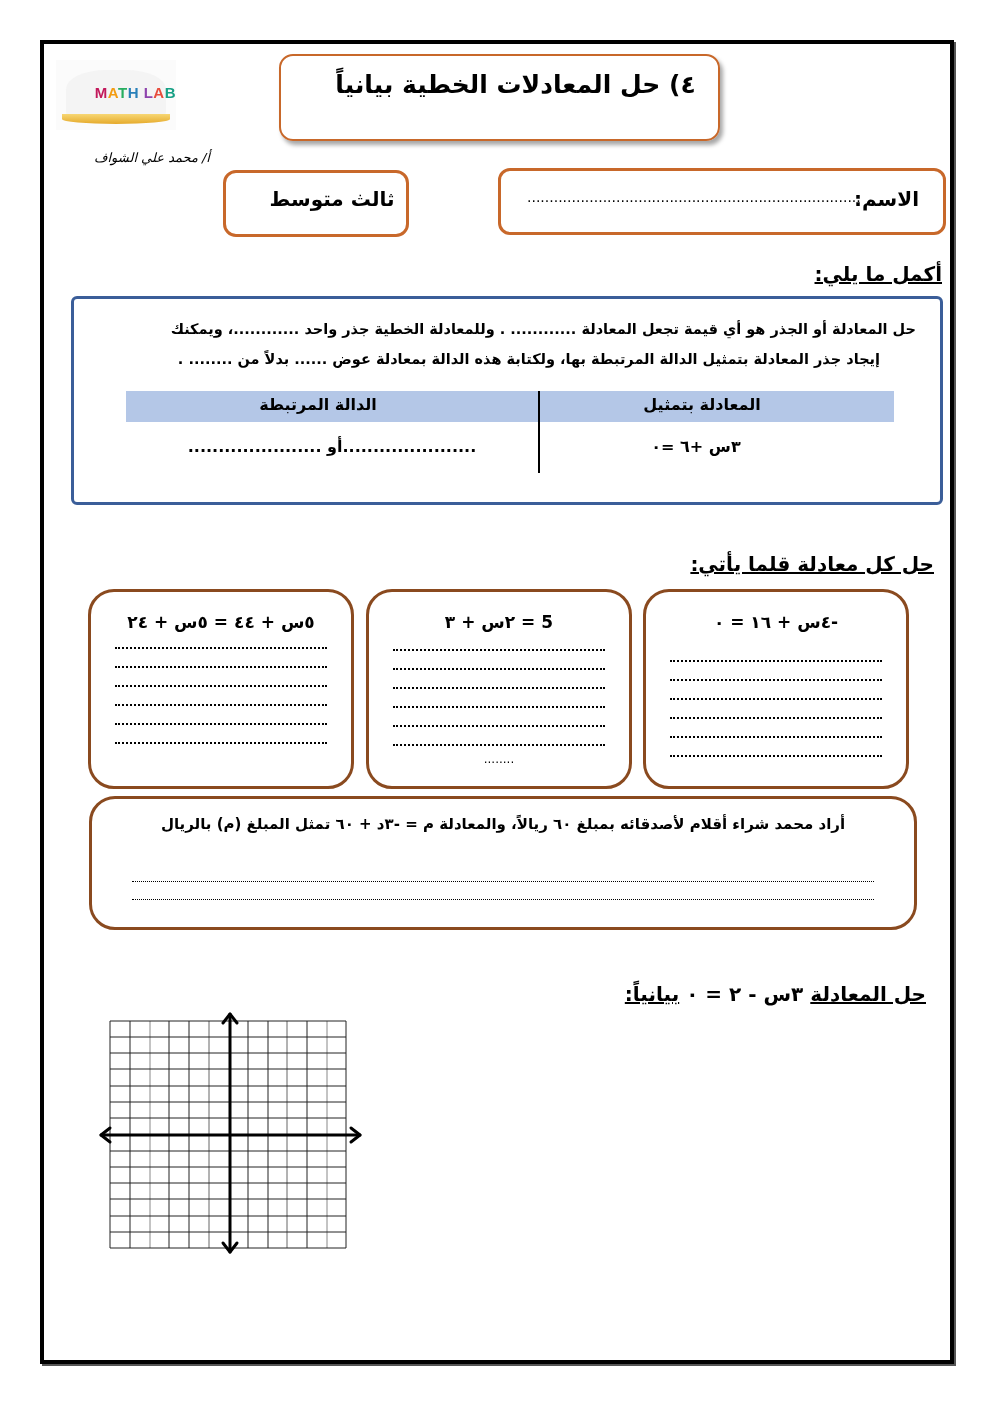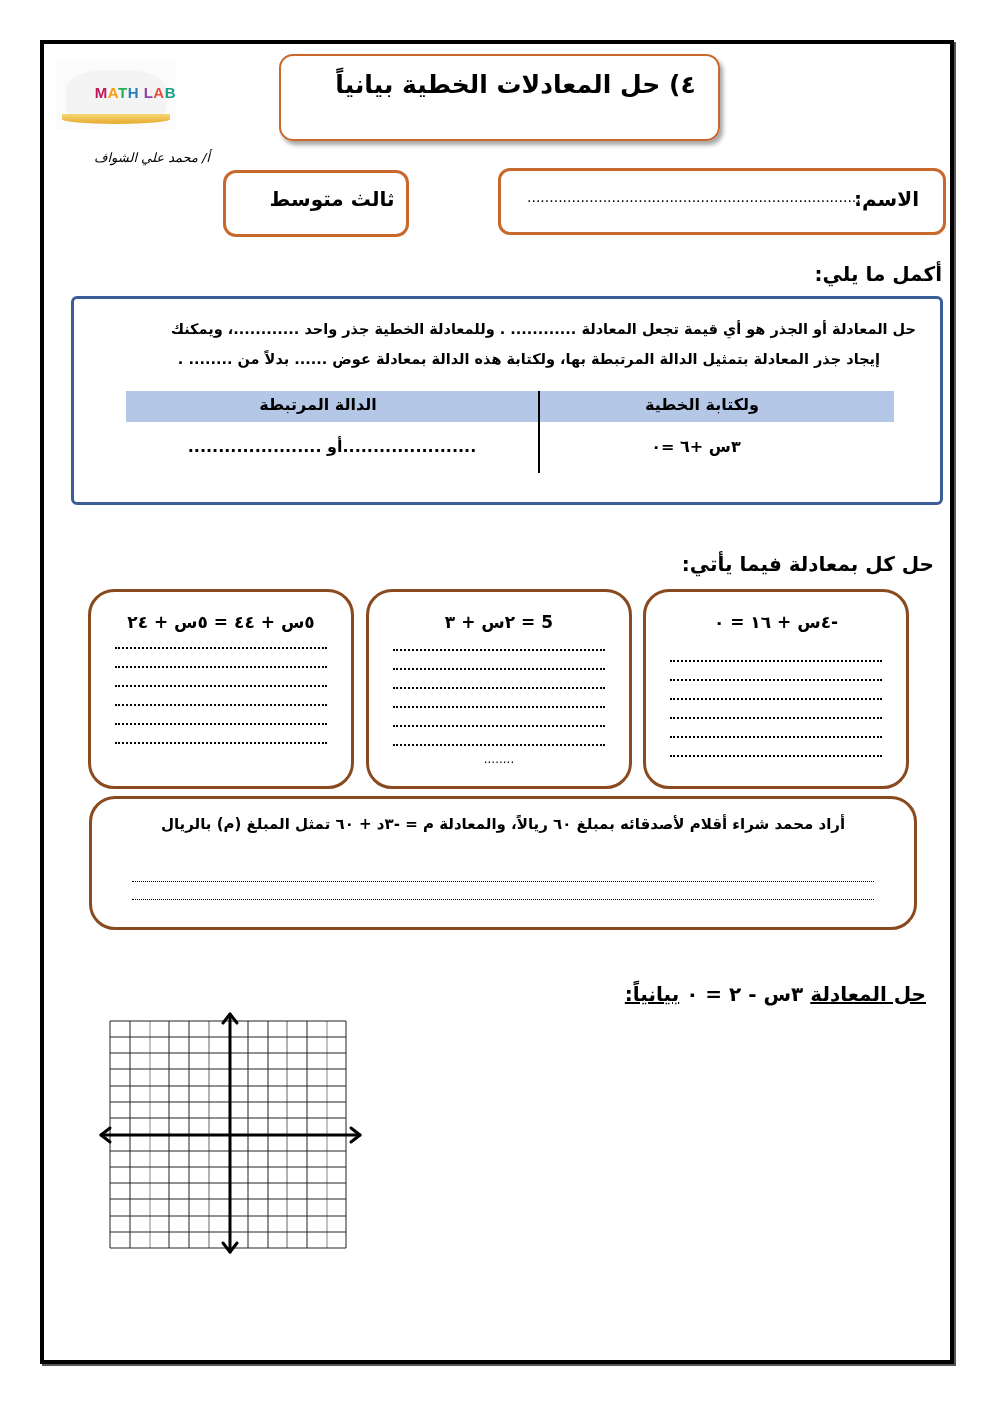--- a/index.html
+++ b/index.html
@@ -22,21 +22,21 @@
   .title-text { position: absolute; left: 0; right: 0; top: 14px; text-align: center; font: bold 25px "DejaVu Sans", sans-serif; }
 
   
   .grade-box { left: 223px; top: 170px; width: 180px; height: 61px; border: 3px solid #c8682a; border-radius: 13px; }
   .grade-text { position: absolute; left: 0; right: 0; top: 14px; text-align: center; font: bold 20px "DejaVu Sans", sans-serif; }
   .name-box { left: 498px; top: 168px; width: 442px; height: 61px; border: 3px solid #c8682a; border-radius: 12px; }
   .name-text { position: absolute; right: 24px; top: 16px; font: bold 20px "DejaVu Sans", sans-serif; direction: rtl; }
   .name-dots { position: absolute; left: 26px; top: 18px; font: 14px "DejaVu Sans", sans-serif; letter-spacing: 0px; }
 
   
-  .section-head { font: bold 20px "DejaVu Sans", sans-serif; direction: rtl; }
+  .section-head { font: bold 20px "DejaVu Sans", sans-serif; text-decoration: underline; direction: rtl; }
 
   
   .complete-box { left: 71px; top: 296px; width: 866px; height: 203px; border: 3px solid #3b5e99; border-radius: 6px; }
   .complete-line { position: absolute; right: 24px; left: 20px; font: bold 14.5px "DejaVu Sans", sans-serif; direction: rtl; text-align: right; line-height: 28px; }
   .tbl-head { position: absolute; left: 52px; width: 768px; top: 92px; height: 31px; background: #b4c7e7; }
   .tbl-head-cell { position: absolute; top: 4px; width: 384px; text-align: center; font: bold 16px "DejaVu Sans", sans-serif; }
   .tbl-divider { position: absolute; left: 464px; top: 92px; width: 2px; height: 82px; background: #000; }
   .tbl-cell { position: absolute; top: 138px; width: 384px; text-align: center; font: bold 16px "DejaVu Sans", sans-serif; direction: rtl; }
 
   
@@ -80,29 +80,29 @@
 <div class="abs name-box">
   <span class="name-text">الاسم:</span>
   <span class="name-dots">...........................................................................</span>
 </div>
 
 <div class="abs section-head" style="right:50px; top:262px;">أكمل ما يلي:</div>
 <div class="abs complete-box">
   <div class="complete-line" style="top:16px;">حل المعادلة أو الجذر هو أي قيمة تجعل المعادلة ............ . وللمعادلة الخطية جذر واحد ............، ويمكنك</div>
   <div class="complete-line" style="top:46px; right:60px;">إيجاد جذر المعادلة بتمثيل الدالة المرتبطة بها، ولكتابة هذه الدالة بمعادلة عوض ...... بدلاً من ........ .</div>
   <div class="tbl-head">
-    <div class="tbl-head-cell" style="right:0;">ولكتابة الخطية</div>
+    <div class="tbl-head-cell" style="right:0;">المعادلة بتمثيل</div>
     <div class="tbl-head-cell" style="left:0;">الدالة المرتبطة</div>
   </div>
   <div class="tbl-divider"></div>
   <div class="tbl-cell" style="right:52px;">٣س +٦ =٠</div>
   <div class="tbl-cell" style="left:66px;">......................أو ......................</div>
 </div>
 
-<div class="abs section-head" style="right:58px; top:552px;">حل كل بمعادلة فيما يأتي:</div>
+<div class="abs section-head" style="right:58px; top:552px;">حل كل معادلة قلما يأتي:</div>
 
 <div class="abs eq-card" style="left:643px; top:589px; width:260px; height:194px;">
   <div class="eq-title">-٤س + ١٦ = ٠</div>
   <div class="dot-line" style="top:68px;"></div>
   <div class="dot-line" style="top:87px;"></div>
   <div class="dot-line" style="top:106px;"></div>
   <div class="dot-line" style="top:125px;"></div>
   <div class="dot-line" style="top:144px;"></div>
   <div class="dot-line" style="top:163px;"></div>
 </div>

